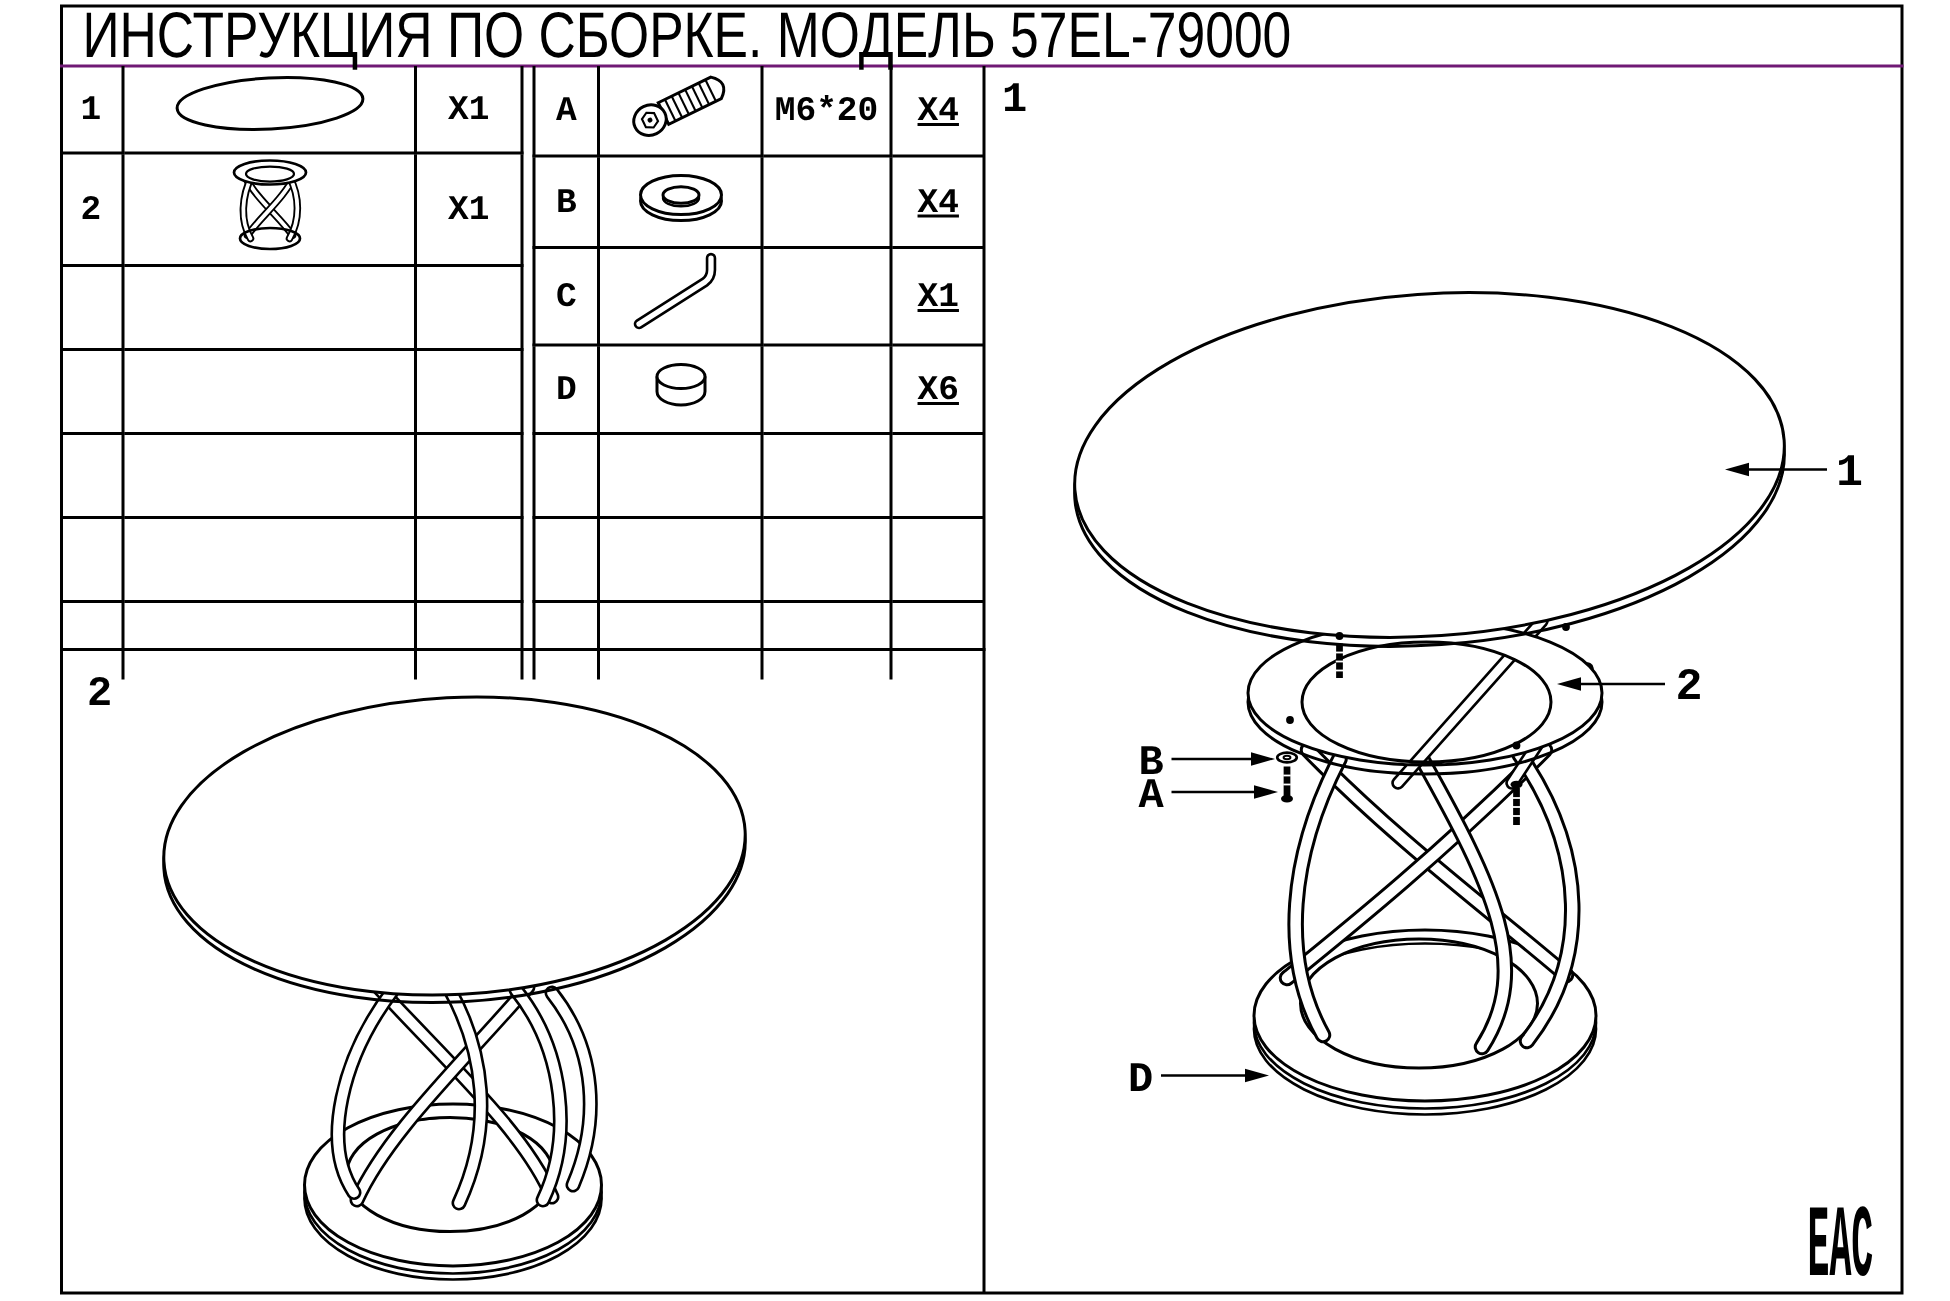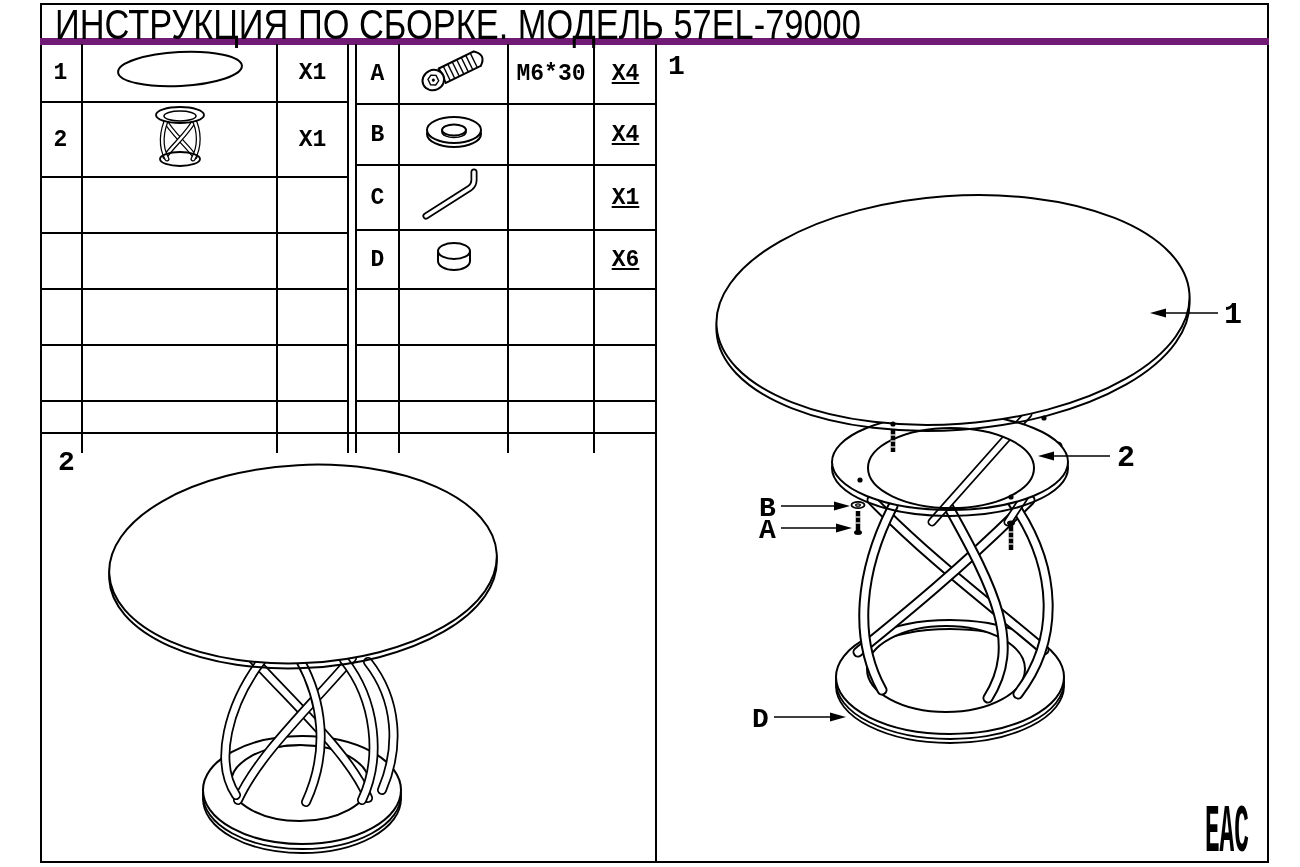--- a/index.html
+++ b/index.html
@@ -1,21 +1,21 @@
 <!DOCTYPE html>
 <html><head>
 <meta charset="utf-8">
 <style>
   html,body{margin:0;padding:0;background:#fff;}
   #page{position:relative;width:1300px;height:867px;background:#fff;overflow:hidden;
         font-family:"Liberation Sans",sans-serif;color:#000;}
   .frame{position:absolute;left:40px;top:3px;width:1229px;height:860px;
          border:2px solid #000;box-sizing:border-box;}
   .titlebar{position:absolute;left:40px;top:3px;width:1229px;height:42px;
-            border-bottom:7px solid #701a75;box-sizing:border-box;overflow:visible;}
+            border-bottom:2px solid #701a75;box-sizing:border-box;overflow:visible;}
   .title-text{position:absolute;left:15px;top:-2px;white-space:nowrap;
               font-family:"Liberation Sans",sans-serif;font-size:43px;font-weight:400;
               transform:scaleX(0.80);transform-origin:left center;letter-spacing:0px;line-height:46px;}
   table{border-collapse:collapse;table-layout:fixed;position:absolute;}
   td{border:2px solid #000;padding:0;text-align:center;vertical-align:middle;
      font-family:"Liberation Mono",monospace;font-weight:600;font-size:23px;overflow:hidden;}
   .parts-table{left:40px;top:44px;}
   .hw-table{left:355px;top:44px;}
   tr.r{height:56px;} tr.r-last{height:52px;}
   .parts-table td:first-child{border-left:none;}
@@ -127,21 +127,21 @@
             <line x1="57" y1="18" x2="57" y2="34" stroke="#000" stroke-width="1.4"></line>
             <line x1="62" y1="18" x2="62" y2="34" stroke="#000" stroke-width="1.4"></line>
             <line x1="67" y1="18" x2="67" y2="34" stroke="#000" stroke-width="1.4"></line>
             <line x1="72" y1="18" x2="72" y2="34" stroke="#000" stroke-width="1.4"></line>
             <ellipse cx="27" cy="26" rx="11" ry="10" fill="#fff" stroke="#000" stroke-width="2"></ellipse>
             <polygon points="27,20.5 31.5,23 31.5,29 27,31.5 22.5,29 22.5,23" fill="none" stroke="#000" stroke-width="1.4"></polygon>
             <circle cx="27" cy="26" r="1.6" fill="#000"></circle>
           </g>
         </svg>
       </td>
-      <td>M6*30</td>
+      <td>M6*20</td>
       <td>X4</td>
     </tr>
     <tr class="r">
       <td>B</td>
       <td>
         <svg width="90" height="52" viewBox="0 0 90 52">
           <ellipse class="ln" cx="45" cy="29" rx="27" ry="13" stroke-width="2"></ellipse>
           <ellipse cx="45" cy="25" rx="27" ry="13" fill="#fff" stroke="#000" stroke-width="2"></ellipse>
           <ellipse cx="45" cy="27" rx="12" ry="5.5" fill="#fff" stroke="#000" stroke-width="1.6"></ellipse>
           <ellipse cx="45" cy="25" rx="12" ry="5.5" fill="#fff" stroke="#000" stroke-width="2"></ellipse>

